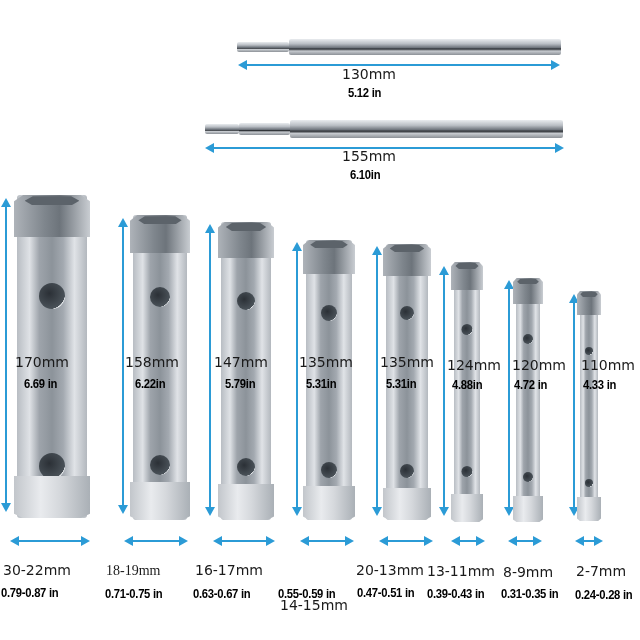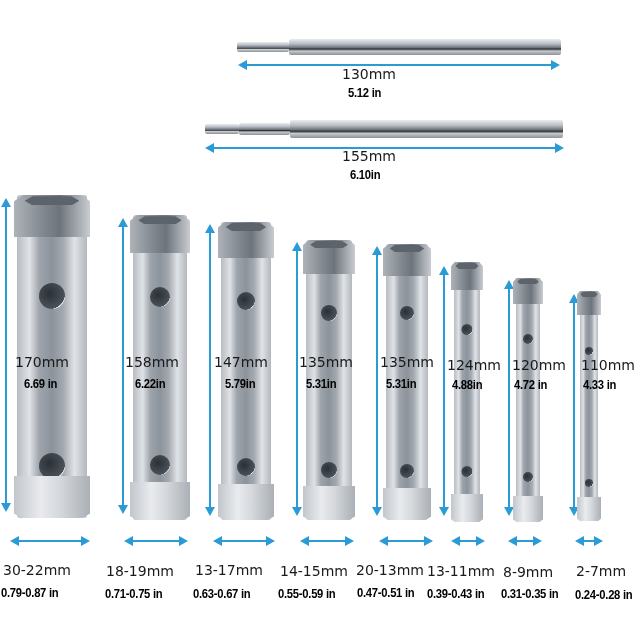--- a/index.html
+++ b/index.html
@@ -126,25 +126,25 @@
 <div class="abs harrow" style="left:126px;top:540px;width:60px;"></div>
 <div class="abs harrow" style="left:215px;top:540px;width:58px;"></div>
 <div class="abs harrow" style="left:302px;top:540px;width:50px;"></div>
 <div class="abs harrow" style="left:381px;top:540px;width:50px;"></div>
 <div class="abs harrow" style="left:453px;top:540px;width:30px;"></div>
 <div class="abs harrow" style="left:510px;top:540px;width:30px;"></div>
 <div class="abs harrow" style="left:577px;top:540px;width:24px;"></div>
 
 <div class="abs mm" style="left:3px;top:562px;">30-22mm</div>
 <div class="abs in" style="left:1px;top:586px;">0.79-0.87 in</div>
-<div class="abs mm" style="left:106px;top:563px;">18-19mm</div>
+<div class="abs mm" style="left:106px;top:563px;font-family:Liberation Serif, serif;">18-19mm</div>
 <div class="abs in" style="left:105px;top:587px;">0.71-0.75 in</div>
-<div class="abs mm" style="left:195px;top:562px;">13-17mm</div>
+<div class="abs mm" style="left:195px;top:562px;">16-17mm</div>
 <div class="abs in" style="left:193px;top:587px;">0.63-0.67 in</div>
-<div class="abs mm" style="left:280px;top:563px;">14-15mm</div>
+<div class="abs mm" style="left:280px;top:597px;">14-15mm</div>
 <div class="abs in" style="left:278px;top:587px;">0.55-0.59 in</div>
 <div class="abs mm" style="left:356px;top:562px;">20-13mm</div>
 <div class="abs in" style="left:357px;top:586px;">0.47-0.51 in</div>
 <div class="abs mm" style="left:427px;top:563px;">13-11mm</div>
 <div class="abs in" style="left:427px;top:587px;">0.39-0.43 in</div>
 <div class="abs mm" style="left:503px;top:564px;">8-9mm</div>
 <div class="abs in" style="left:501px;top:587px;">0.31-0.35 in</div>
 <div class="abs mm" style="left:576px;top:563px;">2-7mm</div>
 <div class="abs in" style="left:575px;top:588px;">0.24-0.28 in</div>
 

